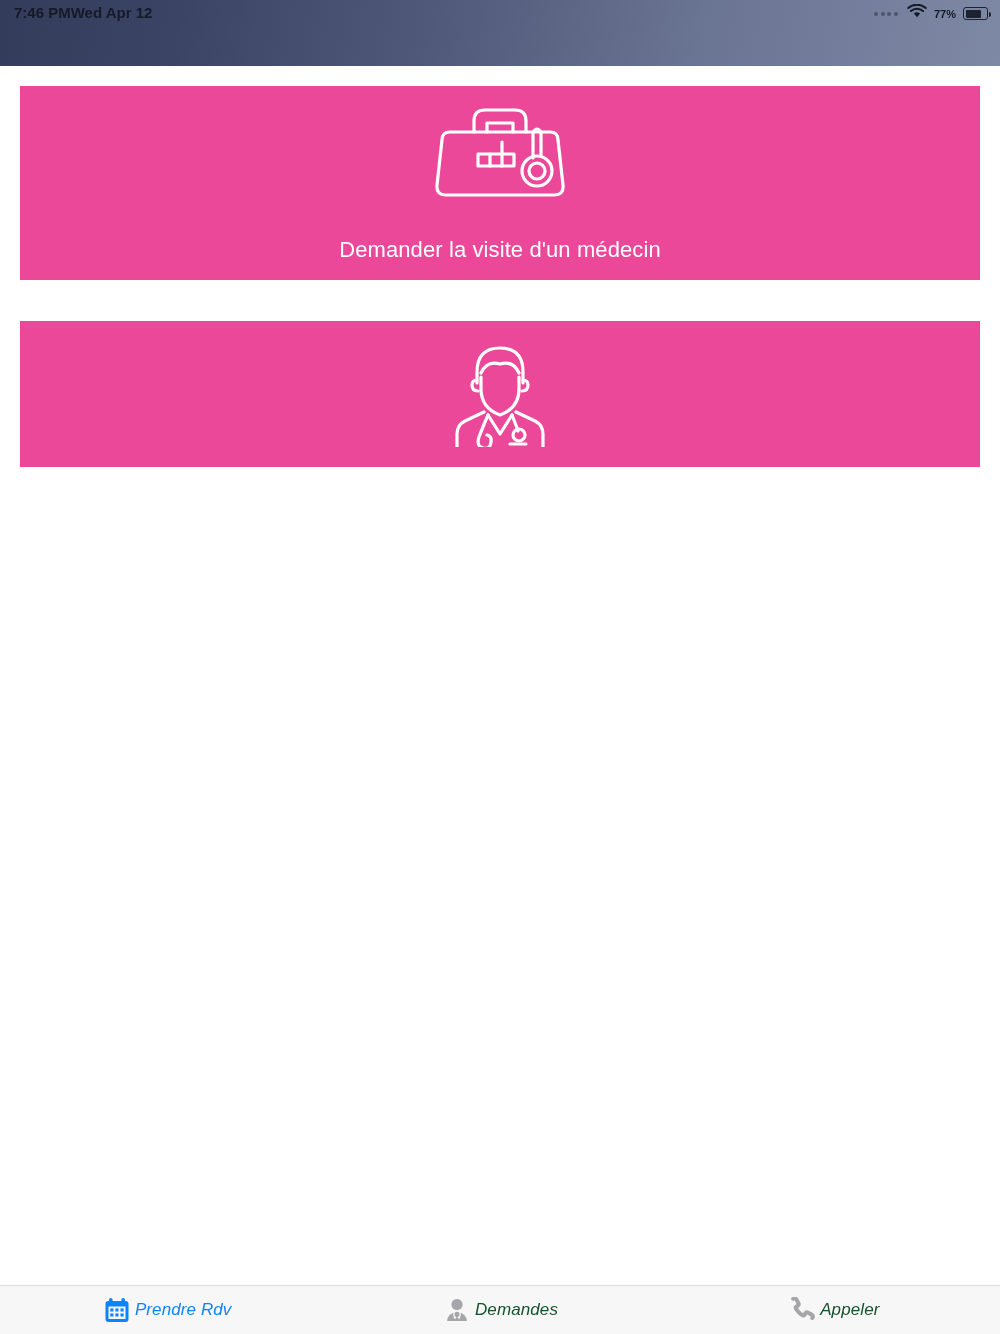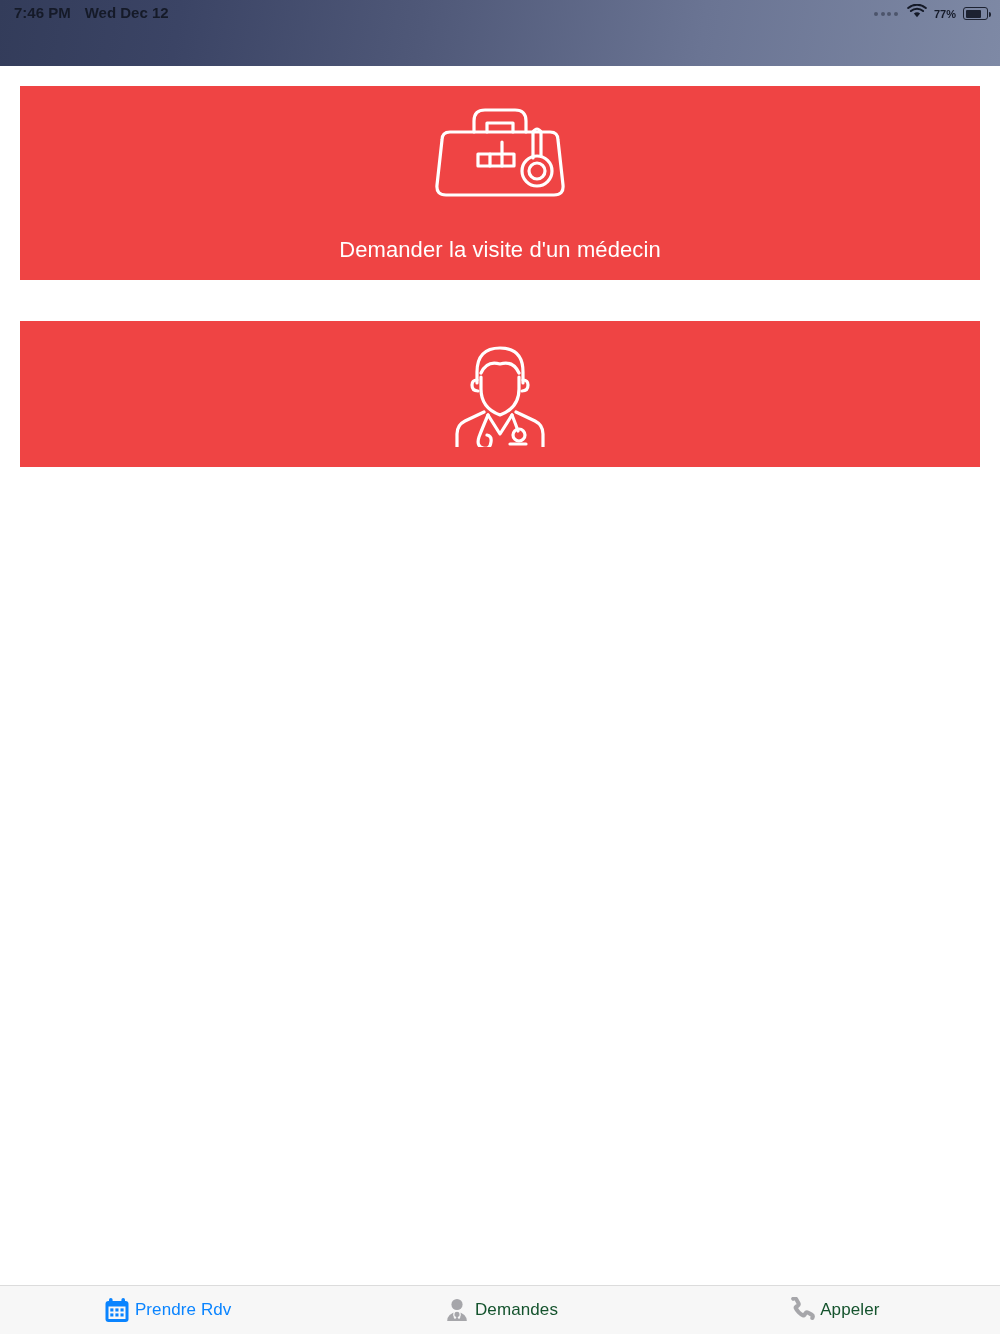--- a/index.html
+++ b/index.html
@@ -27,21 +27,20 @@
     align-items: flex-start;
     justify-content: space-between;
     box-sizing: border-box;
     padding: 4px 12px 0 14px;
     color: #151a28;
     font-size: 15px;
     font-weight: bold;
   }
   .status-left {
     display: flex;
-    gap: 14px;
     line-height: 18px;
   }
   .status-right {
     display: flex;
     align-items: center;
     gap: 7px;
     line-height: 18px;
   }
   .signal-dots {
     display: flex;
@@ -92,21 +91,21 @@
     top: 66px; left: 0;
     width: 1000px;
     height: 1219px;
     background: #ffffff;
     box-sizing: border-box;
     padding: 20px 20px 0 20px;
   }
 
   .action-card {
     width: 960px;
-    background: #ef4444;
+    background: #ec4899;
     box-sizing: border-box;
     padding: 18px 0 16px 0;
     display: flex;
     flex-direction: column;
     align-items: center;
     cursor: pointer;
     user-select: none;
   }
   .action-card + .action-card { margin-top: 41px; }
 
@@ -139,20 +138,21 @@
   }
   .tab-item {
     flex: 1 1 0;
     height: 100%;
     display: flex;
     align-items: center;
     justify-content: center;
     gap: 3px;
     cursor: pointer;
     user-select: none;
+    font-style: italic;
   }
   .tab-label {
     font-size: 17px;
     color: #14532d;
     letter-spacing: .1px;
   }
   .tab-item.active .tab-label { color: #0a84ff; }
   .tab-icon {
     display: flex;
     align-items: center;
@@ -160,21 +160,21 @@
     width: 30px;
     height: 30px;
   }
 </style>
 </head>
 <body>
 
 <div class="status-bar">
   <div class="status-left">
     <span>7:46 PM</span>
-    <span>Wed Dec 12</span>
+    <span>Wed Apr 12</span>
   </div>
   <div class="status-right">
     <span class="signal-dots">
       <i></i>
         <i></i>
         <i></i>
         <i></i>
     </span>
     <span>
       <svg width="20" height="15" viewBox="0 0 20 15">

